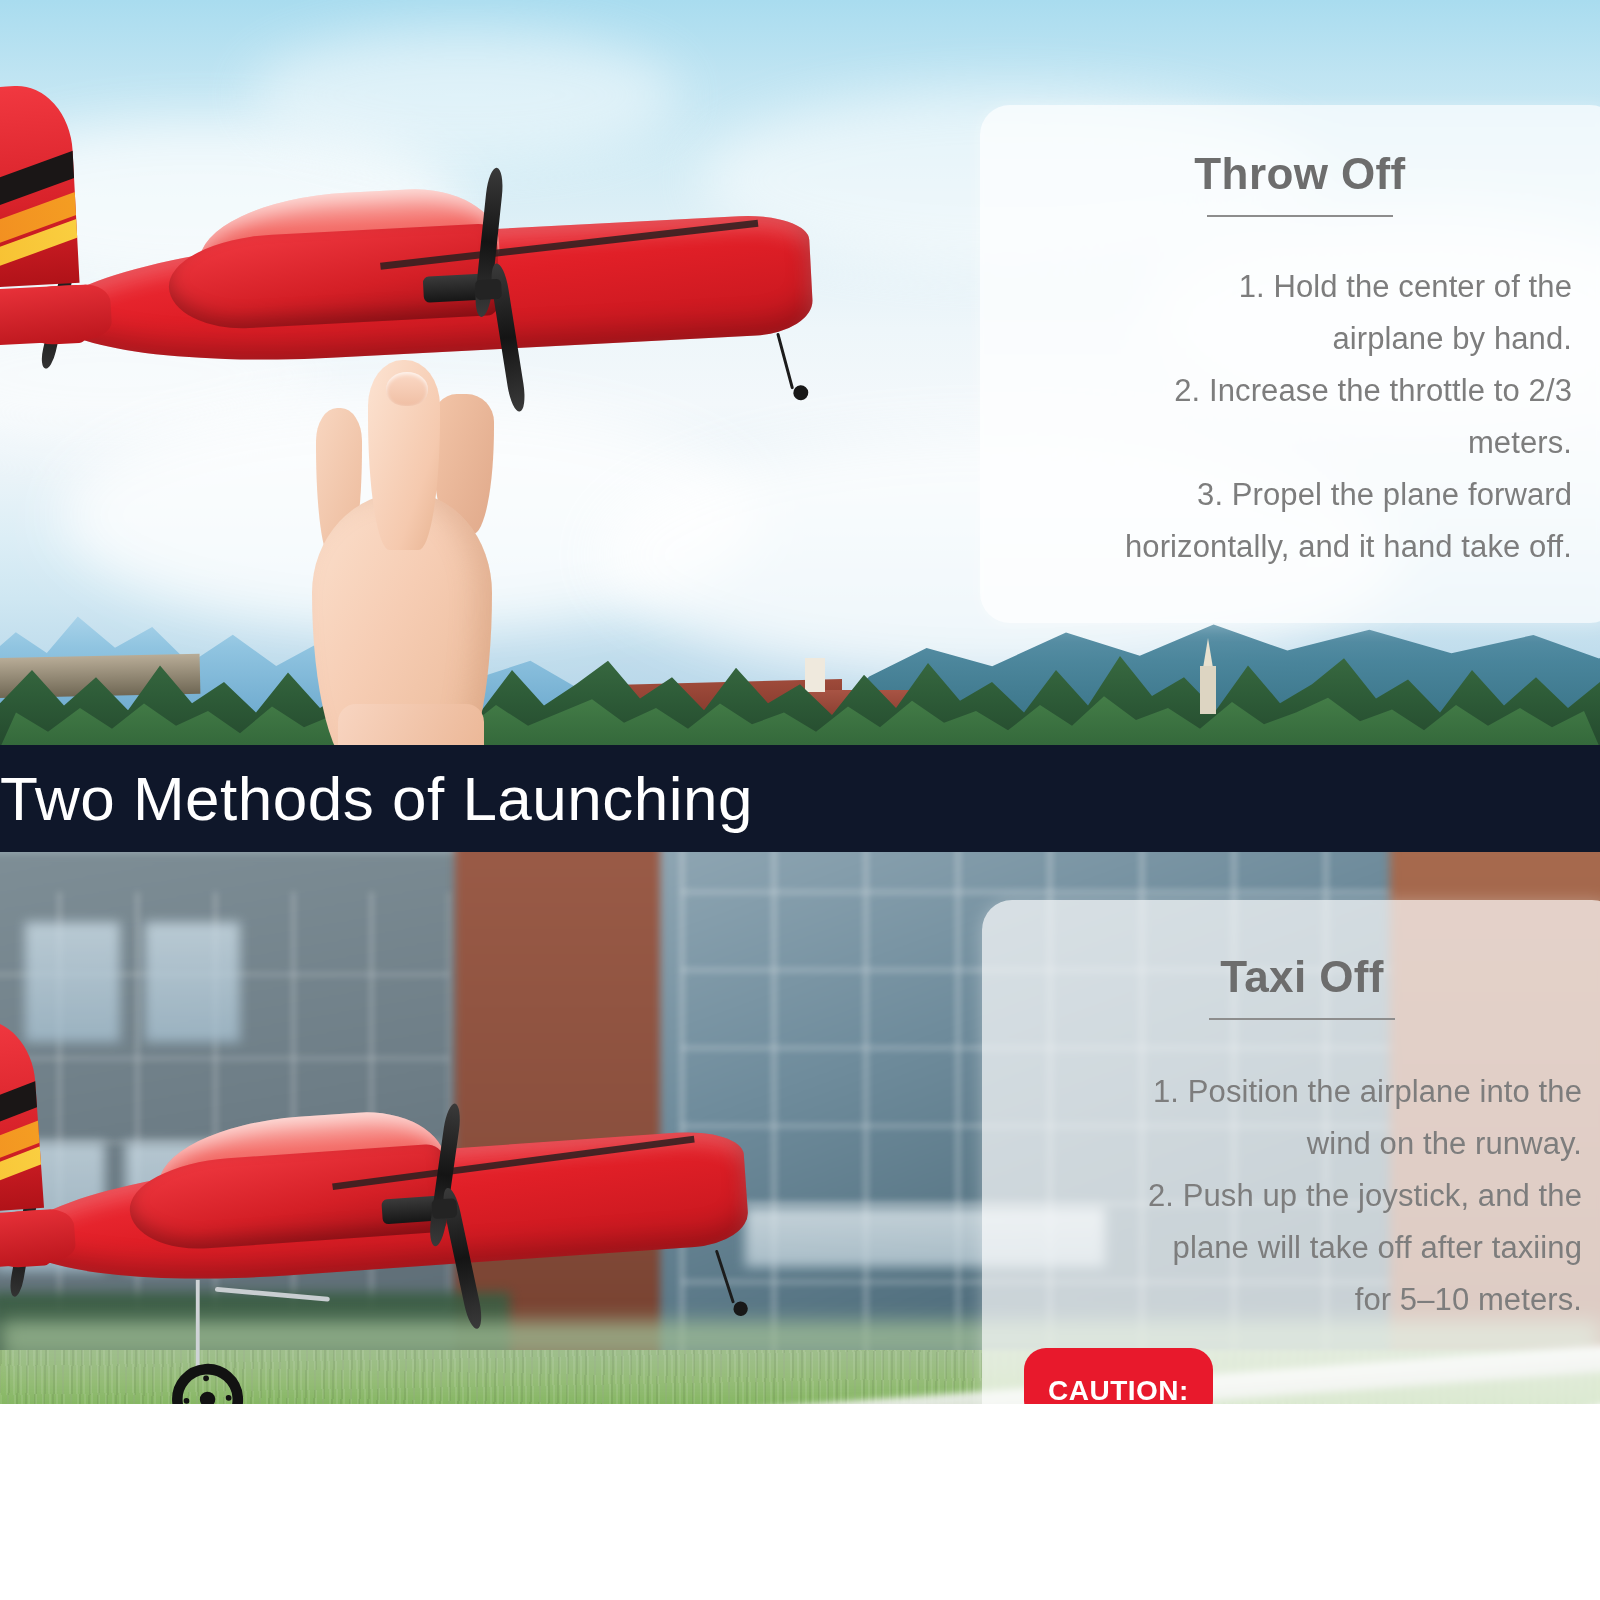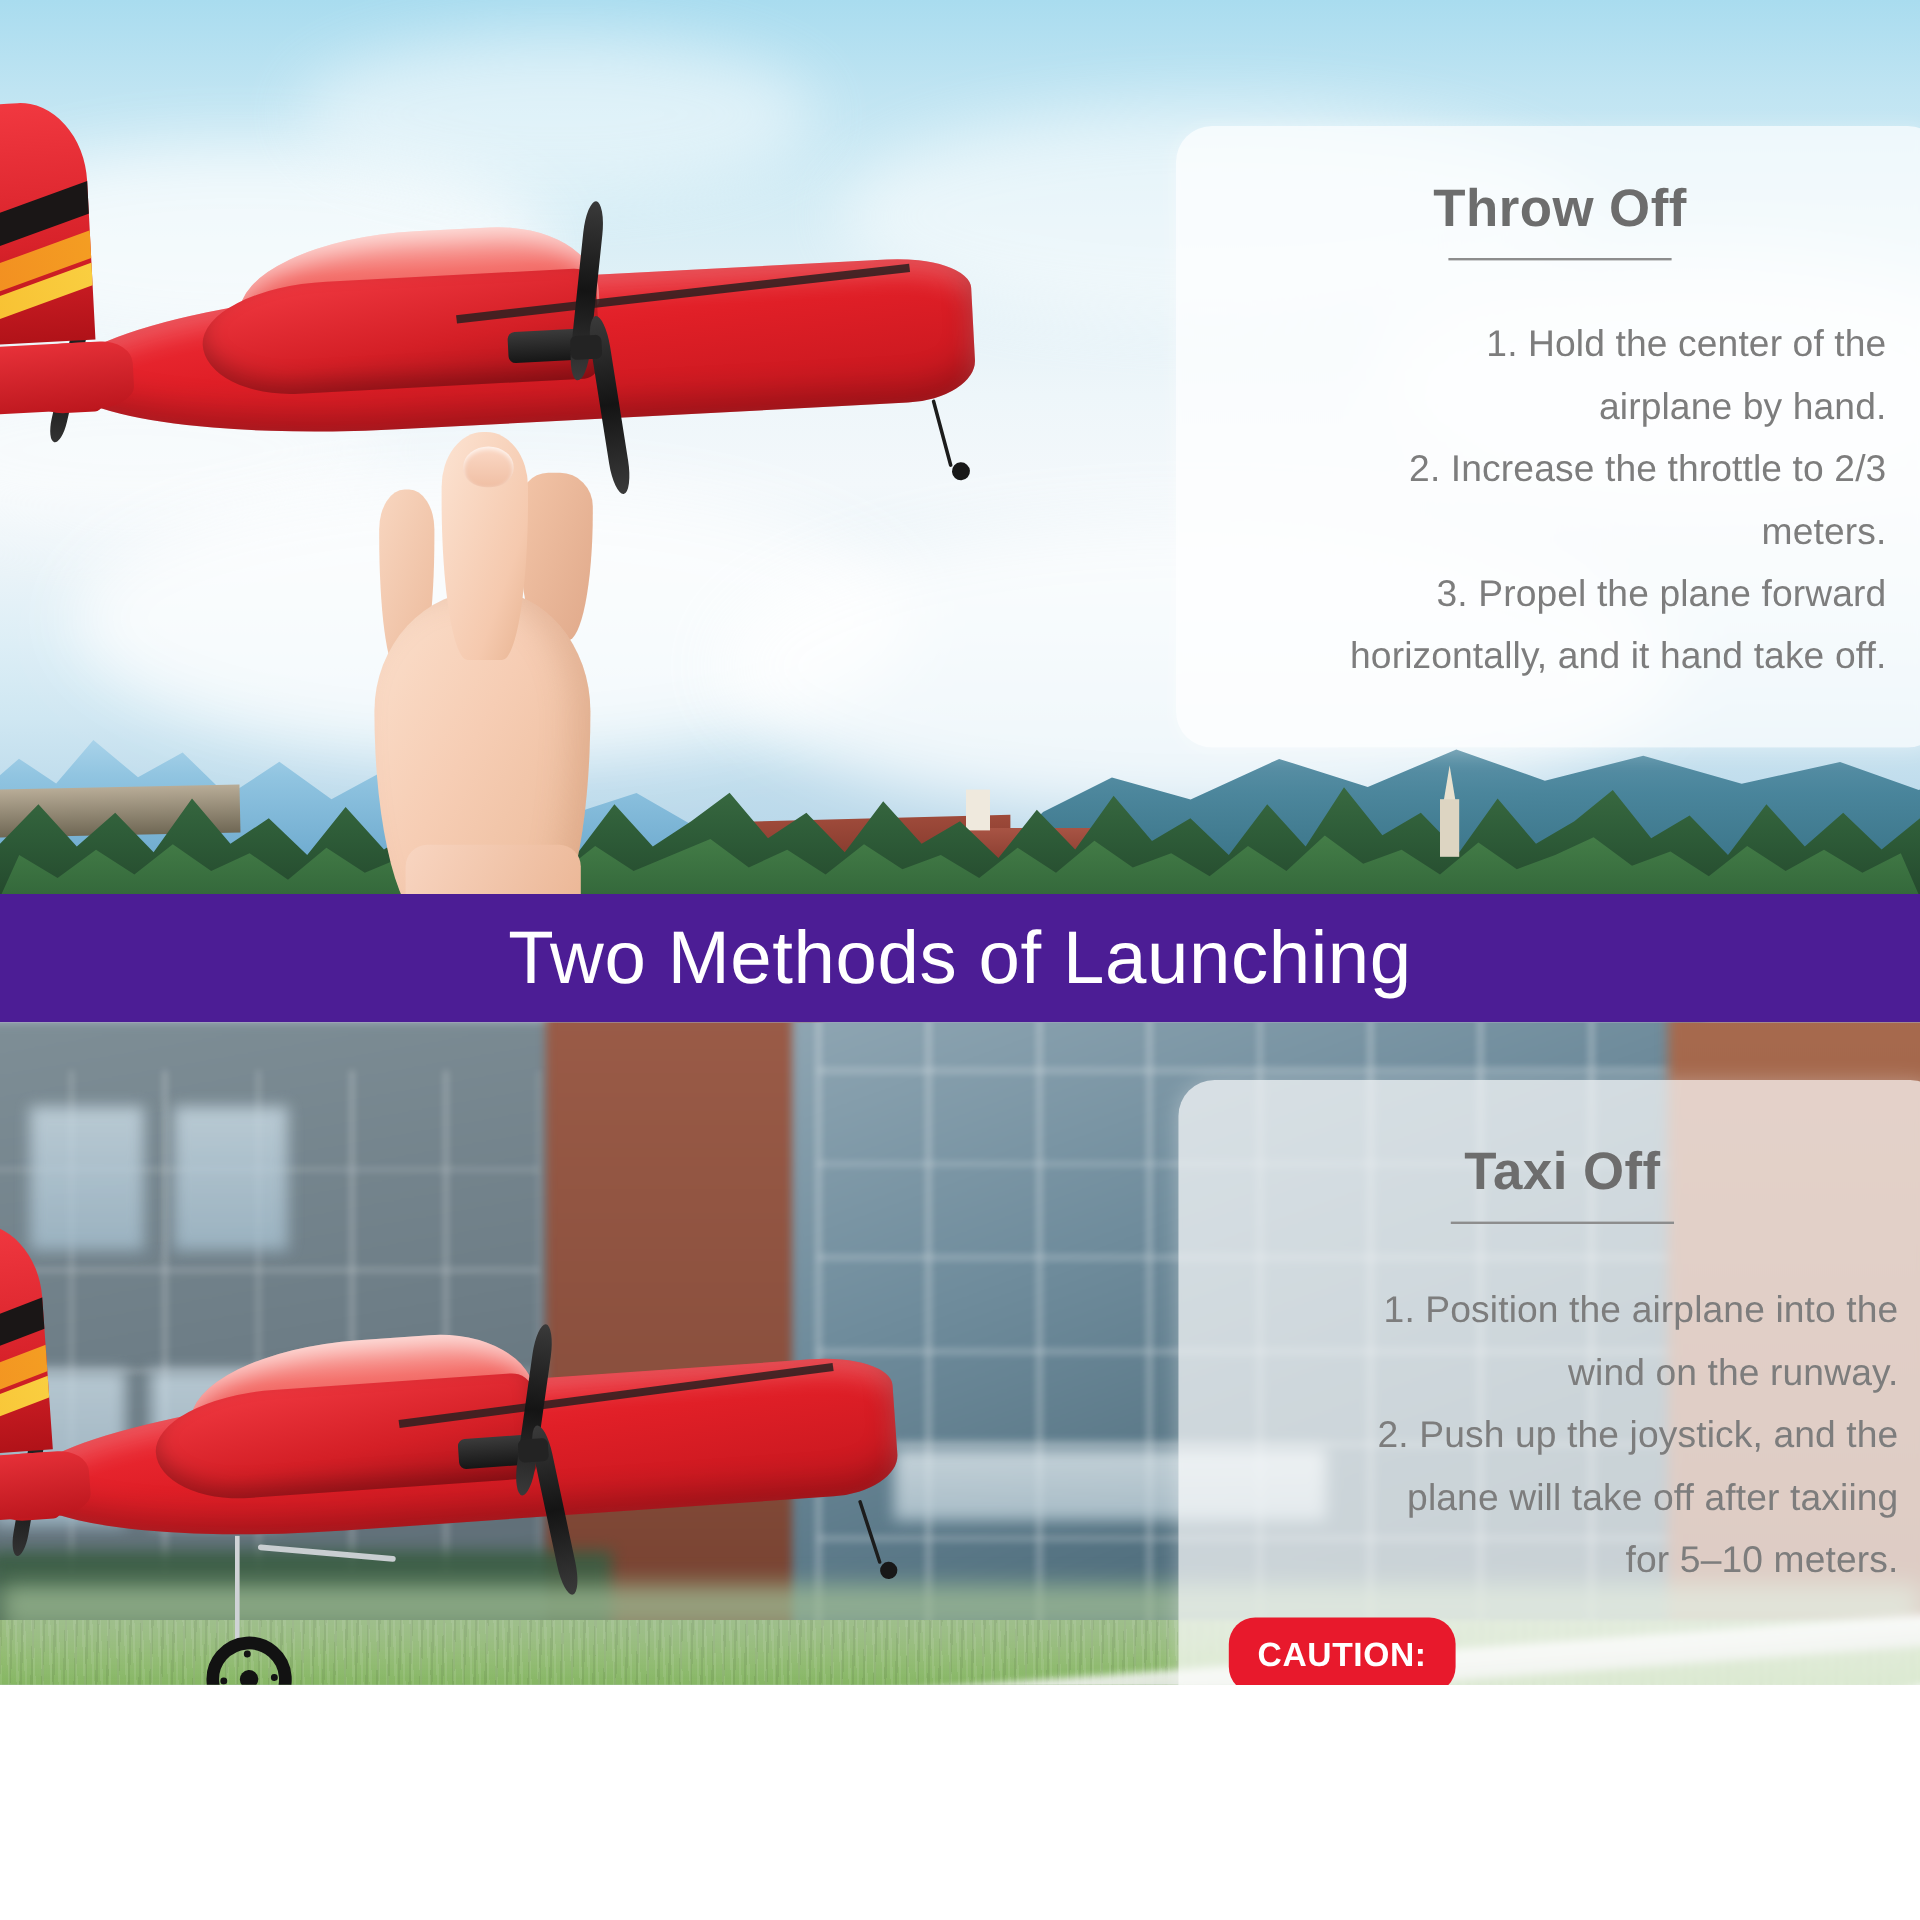--- a/index.html
+++ b/index.html
@@ -408,36 +408,36 @@
   .card-bottom .card-body { margin:46px 40px 0 40px; }
   .card-body p { margin:0;text-align:right; }
 
   .caution-badge {
     display:inline-block;
     background:#e8192c;
     color:#ffffff;
     font-size:28px;
     font-weight:bold;
     letter-spacing:.5px;
-    padding:7px 24px 9px;
+    padding:19px 24px 9px;
     border-radius:22px;
     margin:22px 0 14px 2px;
   }
   .caution-text {
     color:#7d7d7d;
     font-size:30px;
     line-height:1.36;
   }
   .caution-text p { margin:0; }
 
   
   .banner {
     position:absolute; left:0; top:745px; width:1600px; height:107px;
-    background:#4c1d95;
-    display:flex; align-items:center; justify-content:center;
+    background:#0f172a;
+    display:flex; align-items:center; 
   }
   .banner-text {
     color:#ffffff;
     font-size:62px;
     letter-spacing:.5px;
     white-space:nowrap;
     font-weight:400;
   }
 </style>
 </head>

